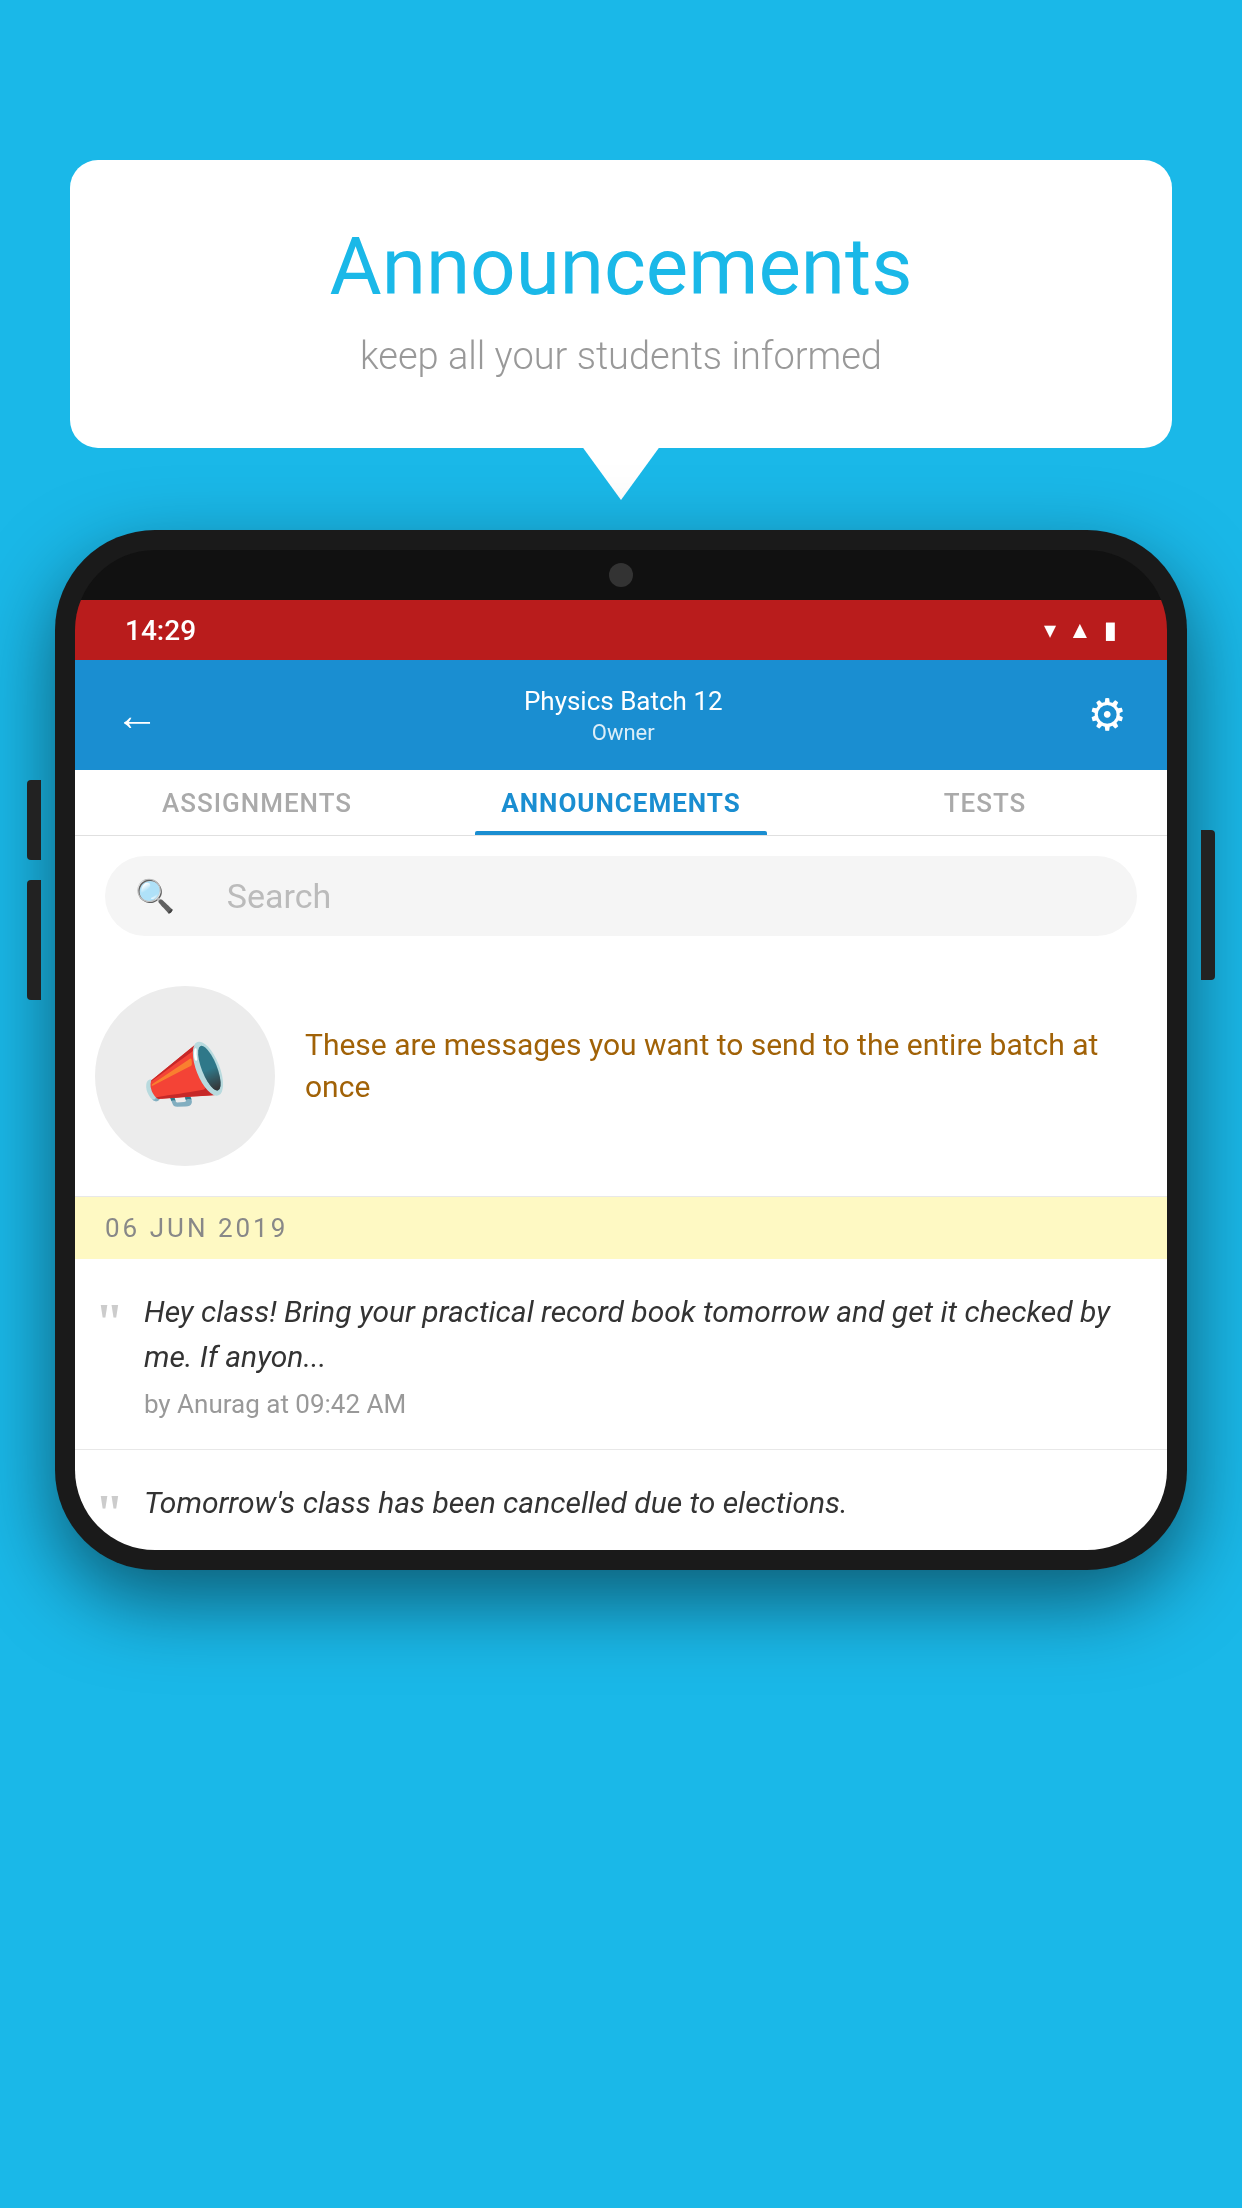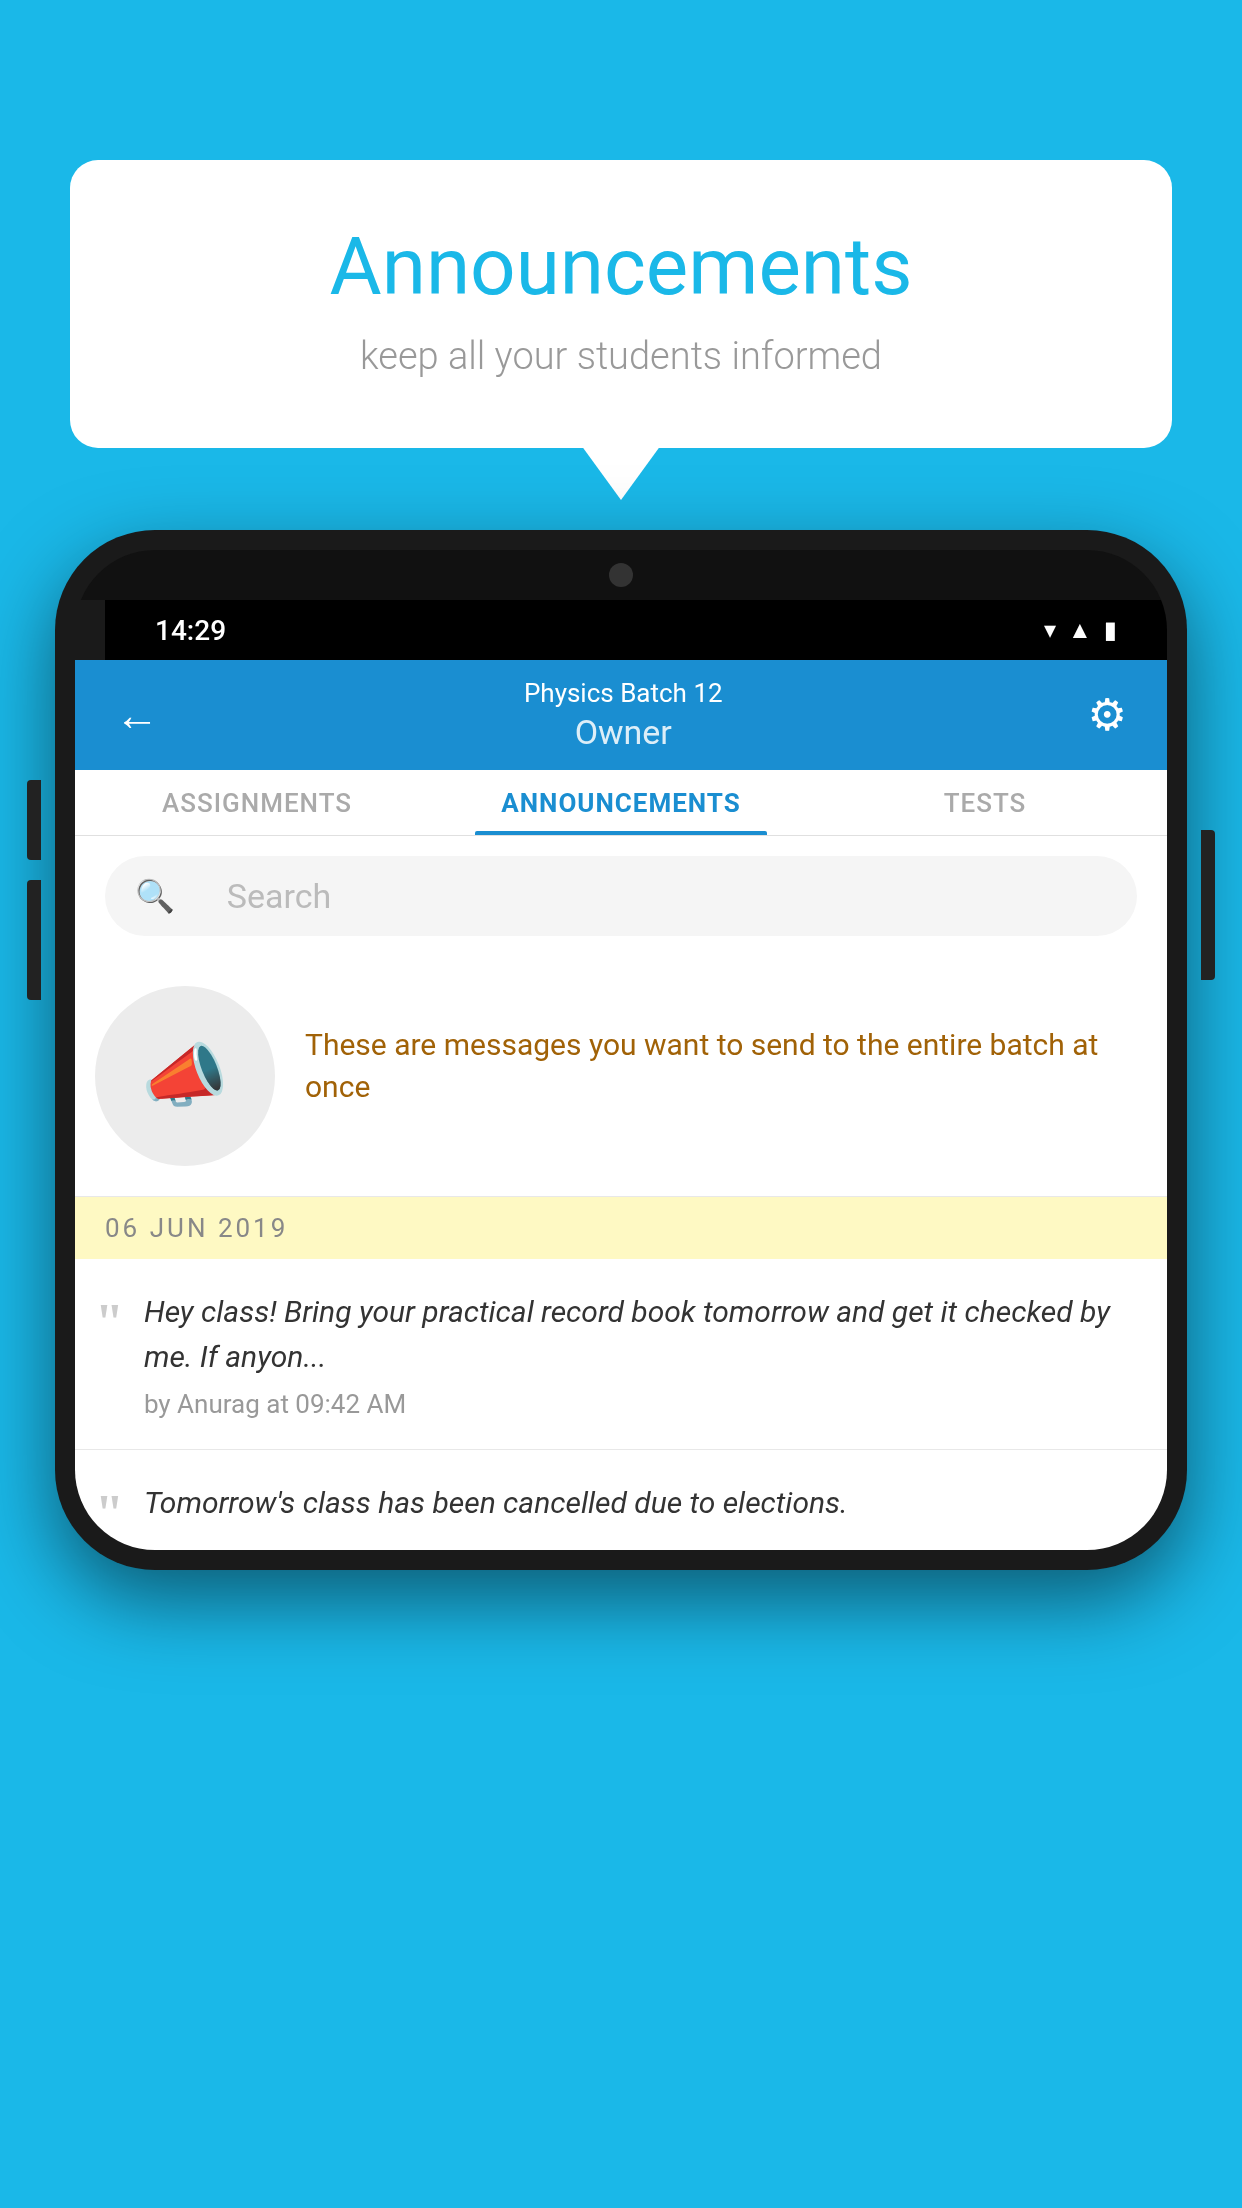--- a/index.html
+++ b/index.html
@@ -50,28 +50,27 @@
     }
 
     .speech-bubble .subtitle {
       font-size: 38px;
       color: #999;
       font-weight: 300;
     }
 
     
     .status-bar {
-      background: #000000;
+      background: #b91c1c;
       height: 60px;
       display: flex;
       align-items: center;
       justify-content: space-between;
       padding: 4px 50px;
       position: relative;
-      margin-left: 30px;
     }
 
     .status-bar .time {
       color: white;
       font-size: 28px;
       font-weight: 500;
     }
 
     .status-icons {
       display: flex;
@@ -106,21 +105,21 @@
     }
 
     .header-title {
       color: #ffffff;
       font-size: 26px;
       font-weight: 400;
     }
 
     .header-subtitle {
       color: rgba(255,255,255,0.85);
-      font-size: 34px;
+      font-size: 22px;
       margin-top: 4px;
     }
 
     .gear-icon {
       color: white;
       font-size: 44px;
     }
 
     
     .tabs {

